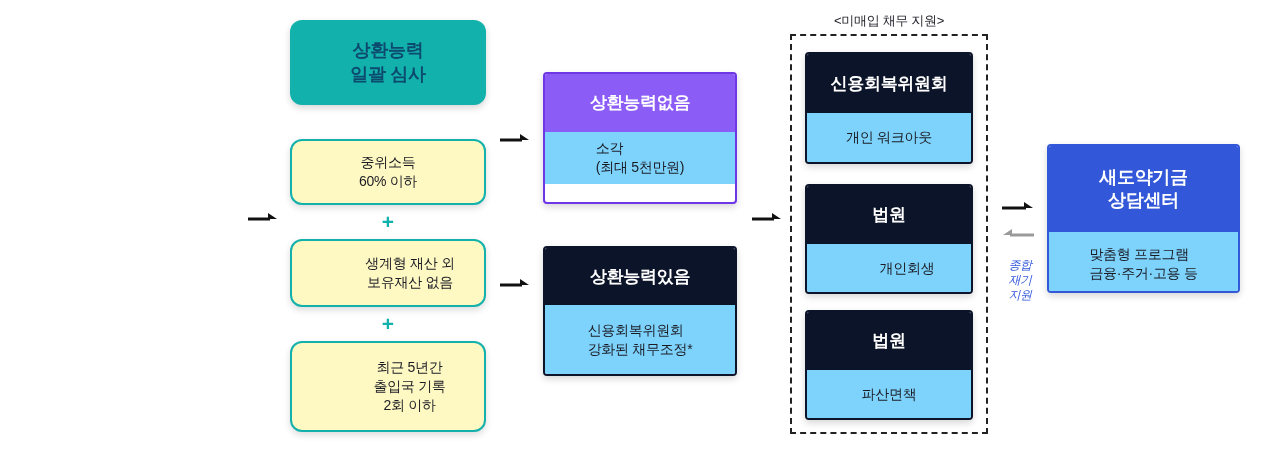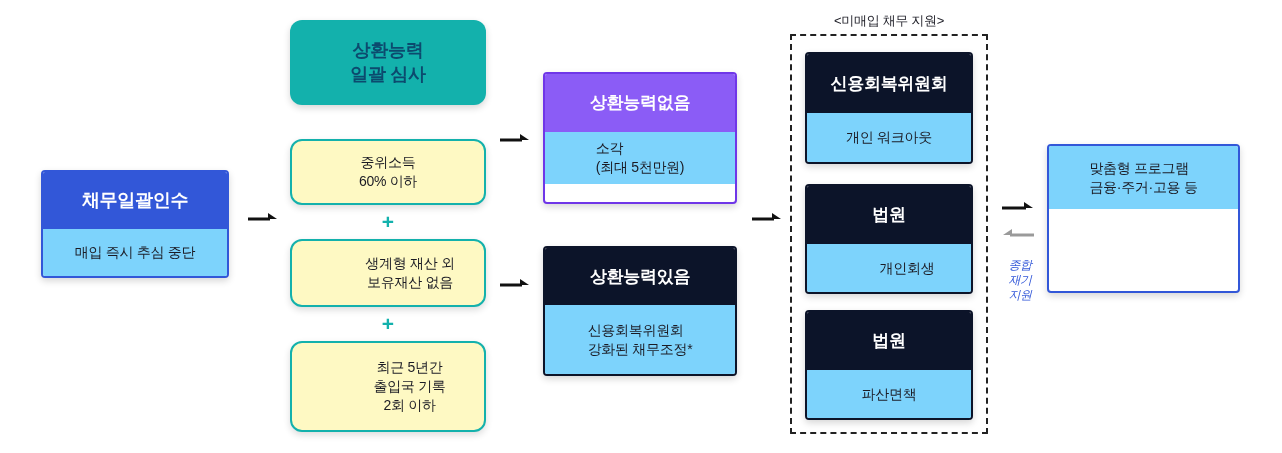--- a/index.html
+++ b/index.html
@@ -144,24 +144,20 @@
     white-space: pre-line;
   }
 
   .nowrap-lines { white-space: pre-line; }
 </style>
 </head>
 <body>
 
 <div id="canvas">
 
-  <div class="card blue" style="left:41px; top:170px; width:188px; height:108px;">
-    <div class="hdr" style="height:57px; font-size:18px;">채무일괄인수</div>
-    <div class="bdy nowrap-lines" style="height:47px; font-size:14px;">매입 즉시 추심 중단</div>
-  </div>
 
   <div class="arrow" style="left:248px; top:211px;">
     <svg width="30" height="14" viewBox="0 0 30 14" aria-hidden="true">
       <line x1="0" y1="8" x2="22" y2="8" stroke="#111111" stroke-width="3"></line>
       <path d="M20 2 L29 8 L20 8 Z" fill="#111111"></path>
     </svg>
   </div>
 
   <div class="tealfill" style="left:290px; top:20px; width:196px; height:85px; font-size:18px;">
     <span class="nowrap-lines" style="white-space:pre-line;"><span>상환능력</span><br><span>일괄 심사</span></span>
@@ -255,17 +251,19 @@
       <line x1="8" y1="7" x2="32" y2="7" stroke="#9a9a9a" stroke-width="3"></line>
       <path d="M10 1 L1 7 L10 7 Z" fill="#9a9a9a"></path>
     </svg>
   </div>
 
   <div class="sidecaption" style="left:1000px; top:258px; width:40px;font-style:italic;">종합
 재기
 지원</div>
 
   <div class="card blue" style="left:1047px; top:144px; width:193px; height:149px;">
+    <div class="hdr nowrap-lines" style="height:86px; font-size:18px; white-space:pre-line;">새도약기금
+상담센터</div>
     <div class="bdy nowrap-lines" style="height:63px; font-size:14px; white-space:pre-line;">맞춤형 프로그램
 금융·주거·고용 등</div>
   </div>
 
 </div>
 
 </body></html>

